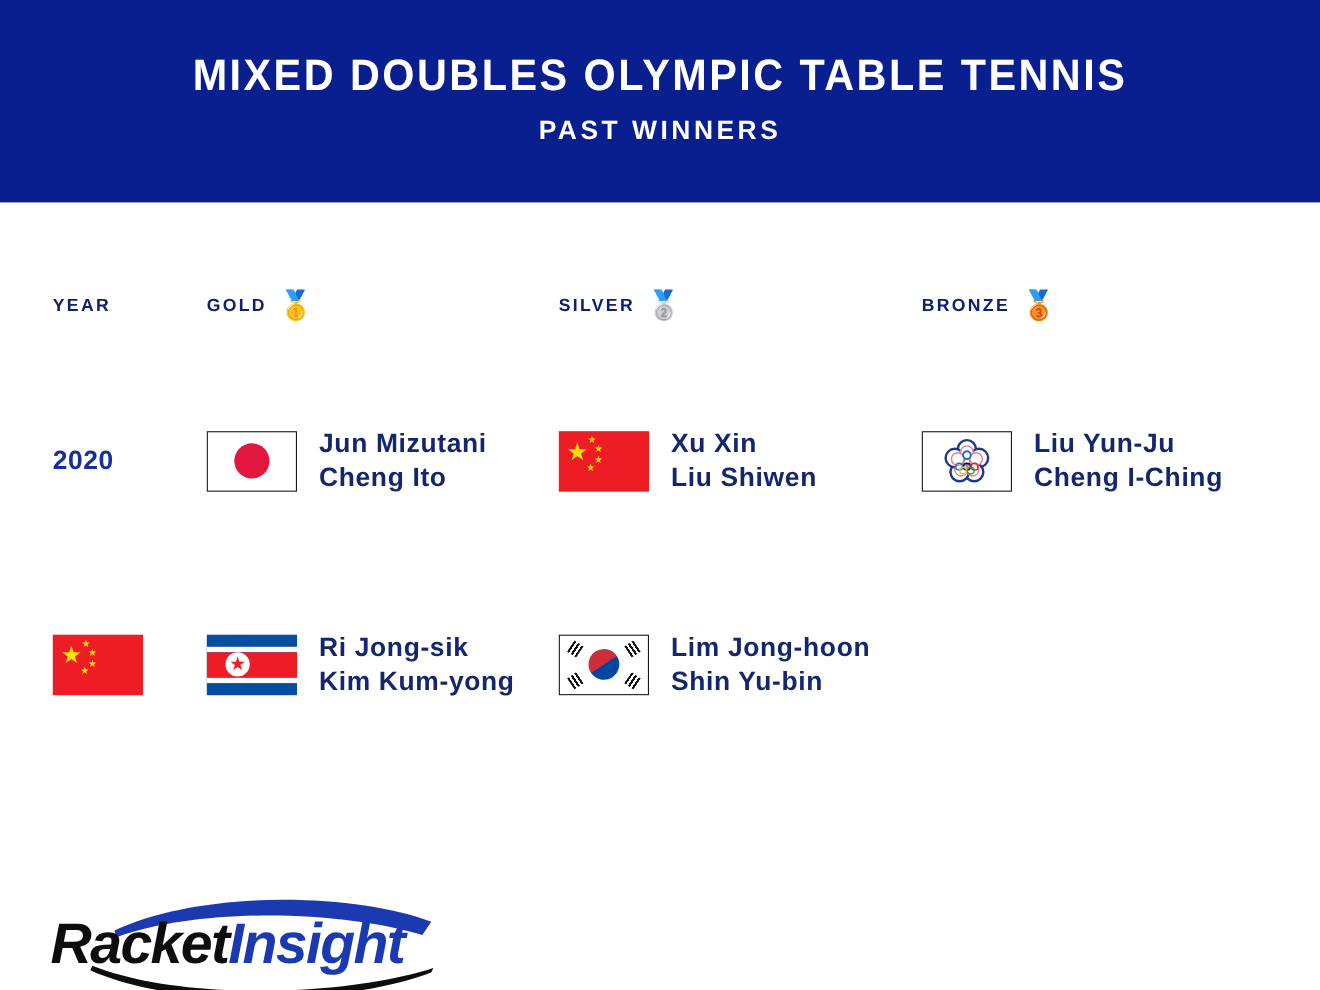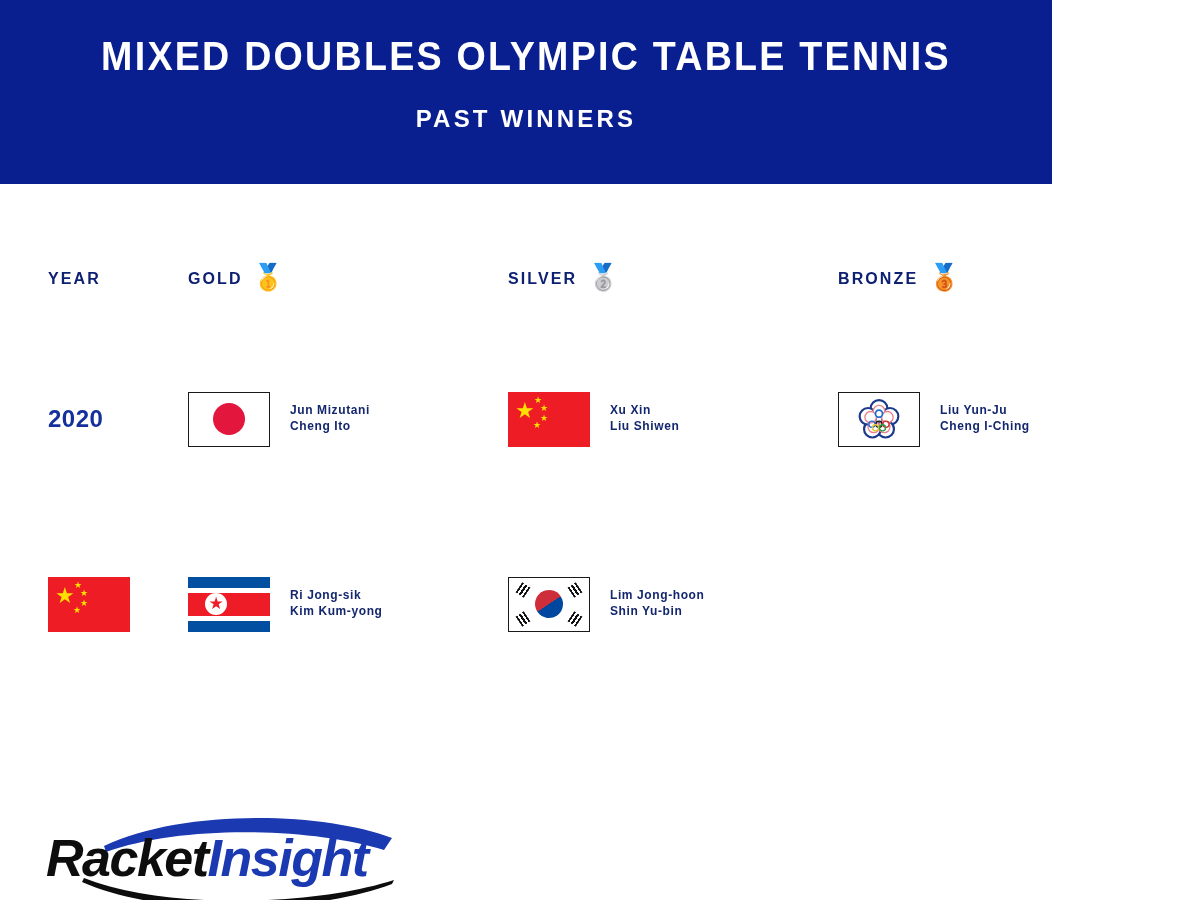--- a/index.html
+++ b/index.html
@@ -13,21 +13,21 @@
     font-family: "Liberation Sans", sans-serif;
     overflow: hidden;
     position: relative;
   }
 
   
   .header-band {
     position: absolute;
     top: 0;
     left: 0;
-    width: 1052px;
+    width: 1200px;
     height: 184px;
     background: #0a1f8f;
     display: flex;
     flex-direction: column;
     align-items: center;
     justify-content: center;
   }
   .header-title {
     color: #ffffff;
     font-family: "Liberation Sans", sans-serif;
@@ -40,21 +40,21 @@
     line-height: 1;
     white-space: nowrap;
   }
   .header-subtitle {
     color: #ffffff;
     font-family: "Liberation Sans", sans-serif;
     font-size: 24px;
     font-weight: bold;
     letter-spacing: 3.2px;
     text-transform: uppercase;
-    margin: 17px;
+    margin: 4px;
     line-height: 1;
     white-space: nowrap;
   }
 
   
   .table-wrap {
     position: absolute;
     top: 184px;
     left: 0;
     width: 1200px;
@@ -108,21 +108,21 @@
     font-weight: bold;
     letter-spacing: 0.5px;
   }
   .winner-cell {
     display: flex;
     align-items: center;
     gap: 20px;
   }
   .names {
     color: #14276e;
-    font-size: 12px;
+    font-size: 24px;
     font-weight: bold;
     line-height: 1.3;
     letter-spacing: 0.6px;
     white-space: nowrap;
   }
   .names span { display: block; }
 
   
   .flag {
     width: 82px;

